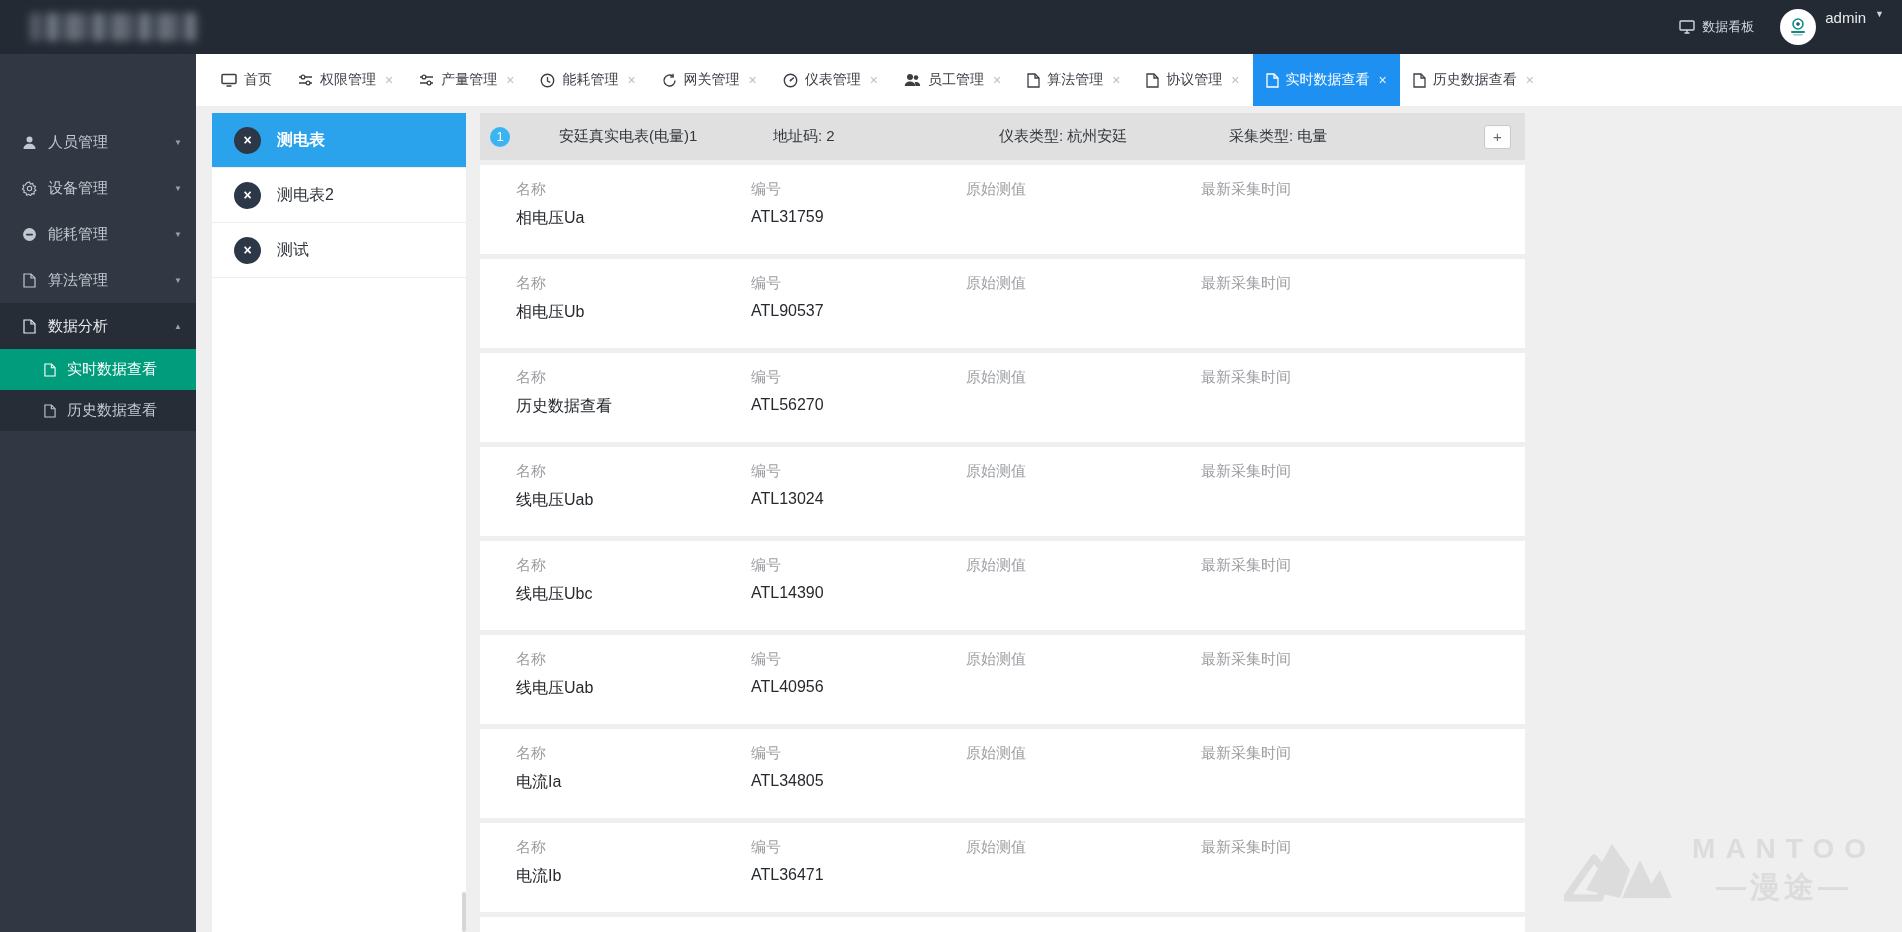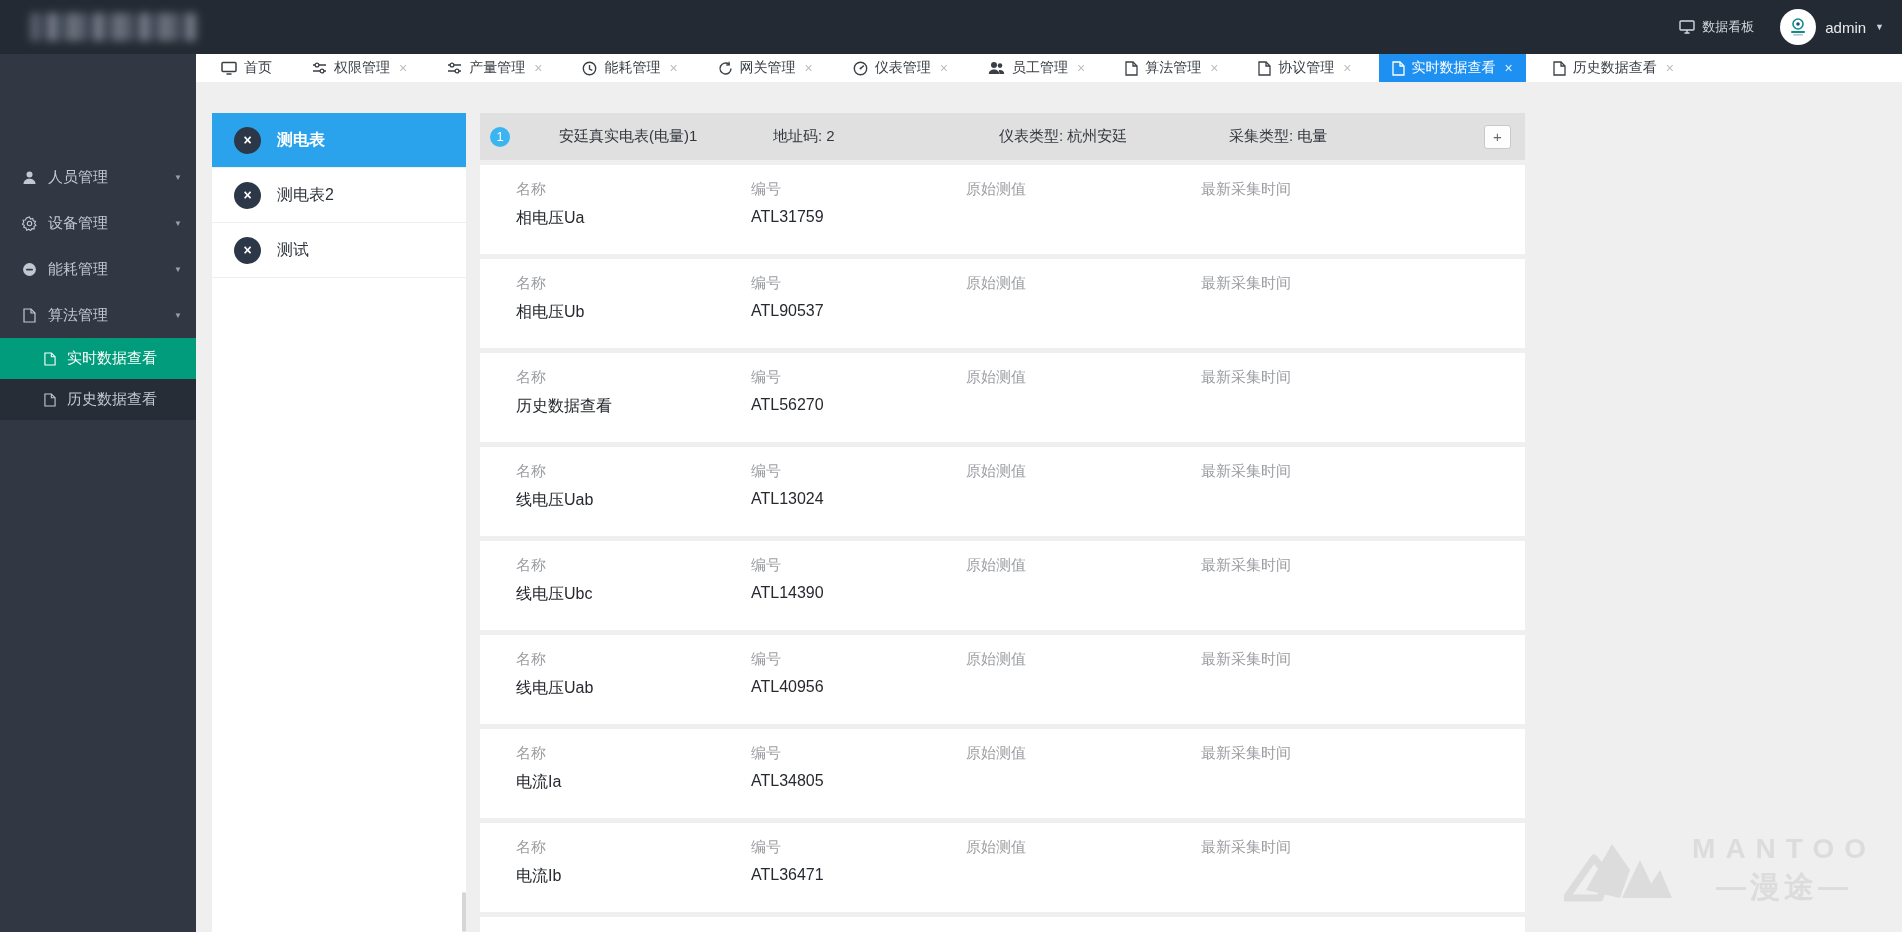--- a/index.html
+++ b/index.html
@@ -6,38 +6,38 @@
   html,body { width:1902px; height:932px; overflow:hidden; }
   body { font-family:"Liberation Sans","DejaVu Sans",sans-serif; background:#efefef; }
   .screen { position:relative; width:1902px; height:932px; overflow:hidden; }
 
   
   .topbar { position:absolute; left:0; top:0; width:100%; height:54px; background:#242a33; display:flex; align-items:center; z-index:30; }
   .brand-redacted { position:absolute; left:30px; top:13px; width:168px; height:28px; border-radius:2px; filter:blur(4px); opacity:.75;
     background:repeating-linear-gradient(90deg,#6b7280 0 10px,#3a4250 10px 18px,#9aa0ab 18px 26px,#4b5563 26px 38px,#8b8f99 38px 46px); }
   .topbar-right { position:absolute; right:18px; top:0; height:54px; display:flex; align-items:center; gap:26px; }
   .tb-link { display:flex; align-items:center; gap:7px; color:#d4d8df; font-size:13px; cursor:pointer; }
-  .tb-user { display:flex; align-items:center; gap:9px; color:#e8eaee; font-size:15px; cursor:pointer; }
+  .tb-user { display:flex; align-items:flex-start; gap:9px; color:#e8eaee; font-size:15px; cursor:pointer; }
   .avatar { width:36px; height:36px; border-radius:50%; background:#fff; display:flex; align-items:center; justify-content:center; overflow:hidden; }
   .caret { font-size:9px; color:#cfd3da; }
 
   
-  .sidebar { position:absolute; left:0; top:54px; bottom:0; width:196px; background:#313843; padding-top:100px; z-index:20; }
+  .sidebar { position:absolute; left:0; top:54px; bottom:0; width:196px; background:#313843; padding-top:65px; z-index:20; }
   .side-item { height:46px; display:flex; align-items:center; padding:0 14px 0 20px; color:#c3c8d0; font-size:15px; cursor:pointer; position:relative; }
   .side-item .mi { width:18px; margin-right:10px; display:flex; justify-content:center; }
   .side-item .sp { flex:1; }
   .side-item .caret { color:#9aa0aa; font-size:8px; }
   .side-item.open-parent { background:#272d36; }
   .submenu { background:#272d36; }
   .sub-item { height:41px; display:flex; align-items:center; padding-left:42px; color:#c3c8d0; font-size:15px; cursor:pointer; }
   .sub-item .mi { width:16px; margin-right:9px; display:flex; justify-content:center; }
   .sub-item.active { background:#009c7b; color:#ffffff; }
 
   
-  .tabbar { position:absolute; left:196px; top:54px; right:0; height:28px; background:#ffffff; display:flex; align-items:stretch; padding-left:12px; z-index:10;gap:14px; }
+  .tabbar { position:absolute; left:196px; top:54px; right:0; height:52px; background:#ffffff; display:flex; align-items:stretch; padding-left:12px; z-index:10; }
   .tab { display:flex; align-items:center; padding:0 13px; font-size:14px; color:#3a3f46; cursor:pointer; white-space:nowrap; }
   .tab .ti { display:flex; margin-right:7px; }
   .tab .tclose { margin-left:9px; color:#b9bec6; font-size:14px; line-height:1; cursor:pointer; }
   .tab.active { background:#1d90f2; color:#fff; }
   .tab.active .tclose { color:#e8f3ff; }
   .tab.active svg * { stroke:#fff !important; fill-opacity:1; }
 
   
   .page { position:absolute; left:196px; top:90px; right:0; bottom:0; background:#efefef; }
 
@@ -142,20 +142,30 @@
       <span class="mi">
         <svg width="13" height="15" viewBox="0 0 13 15">
             <path d="M1 1h7l4 4v9H1z" fill="none" stroke="#c3c8d0" stroke-width="1.2"></path>
             <path d="M8 1v4h4" fill="none" stroke="#c3c8d0" stroke-width="1.2"></path>
           </svg>
       </span>
       <span class="sp">算法管理</span>
       <span class="caret">▼</span>
     </div>
 
+    <div class="side-item open-parent">
+      <span class="mi">
+        <svg width="13" height="15" viewBox="0 0 13 15">
+            <path d="M1 1h7l4 4v9H1z" fill="none" stroke="#e7eaee" stroke-width="1.2"></path>
+            <path d="M8 1v4h4" fill="none" stroke="#e7eaee" stroke-width="1.2"></path>
+          </svg>
+      </span>
+      <span class="sp" style="color:#e7eaee">数据分析</span>
+      <span class="caret">▲</span>
+    </div>
 
     <div class="submenu">
       <div class="sub-item active">
         <span class="mi">
           <svg width="12" height="14" viewBox="0 0 13 15">
               <path d="M1 1h7l4 4v9H1z" fill="none" stroke="#ffffff" stroke-width="1.2"></path>
               <path d="M8 1v4h4" fill="none" stroke="#ffffff" stroke-width="1.2"></path>
             </svg>
         </span>
         <span>实时数据查看</span>

